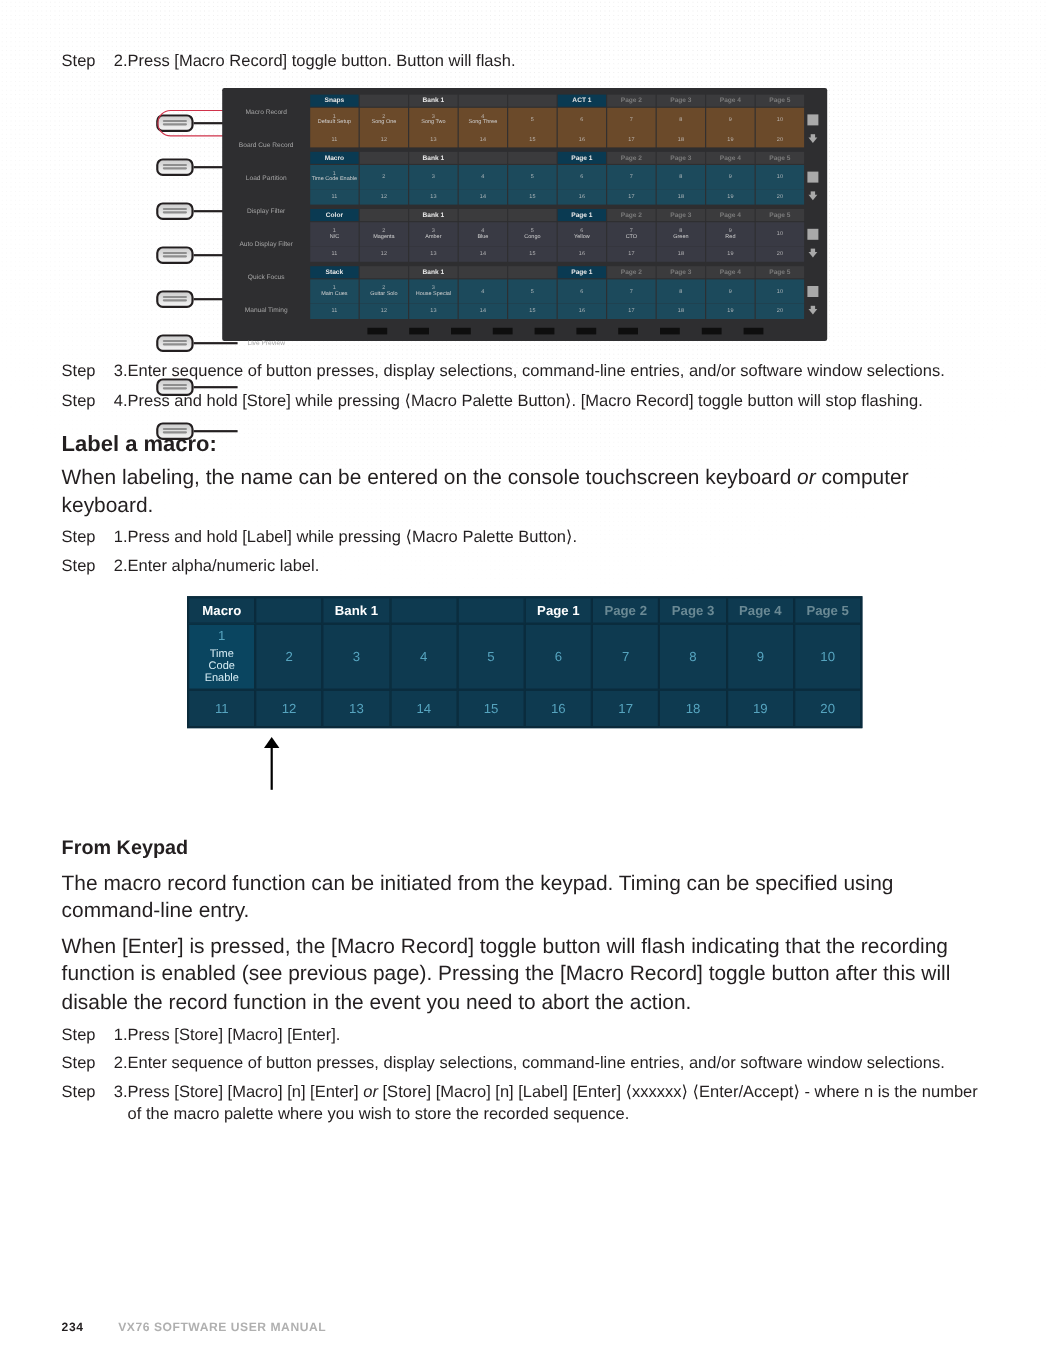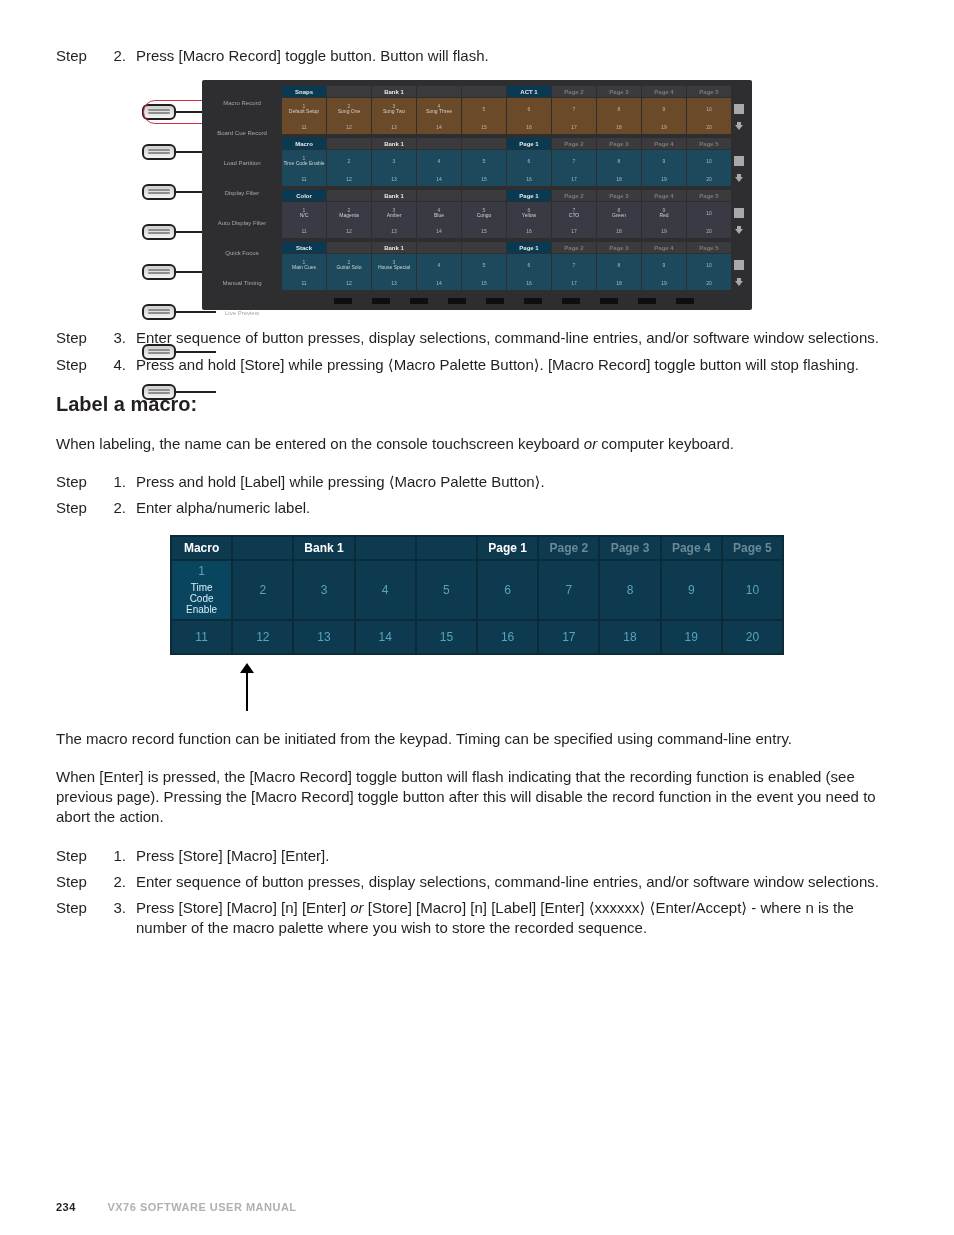--- a/index.html
+++ b/index.html
@@ -1,24 +1,24 @@
 <!DOCTYPE html>
 <html><head>
 <meta charset="utf-8">
 <style>
 body{margin:0;font-family:Helvetica,Arial,sans-serif;color:#231f20;background:#fff}
 .page{width:954px;height:1235px;position:relative;box-sizing:border-box;padding:40px 56px 30px 56px}
 .bg-dots{position:absolute;inset:0;pointer-events:none;background-image:radial-gradient(#d9d9d9 .6px,transparent .6px);background-size:4px 4px;-webkit-mask-image:radial-gradient(ellipse 90% 60% at 50% 0%,#000 0%,#000 40%,transparent 75%);mask-image:radial-gradient(ellipse 90% 60% at 50% 0%,#000 0%,#000 40%,transparent 75%);opacity:.55}
 .content{position:relative}
-.step{display:flex;gap:10px;font-size:15px;line-height:1.35;margin:6px 0}
+.step{display:flex;gap:0;font-size:15px;line-height:1.35;margin:6px 0}
 .step .word{width:42px}
 .step .num{width:18px;text-align:right}
 .step .txt{flex:1}
 h4.sub{font-size:20px;font-weight:700;margin:18px 0 6px}
-p.body{font-size:15px;line-height:1.35;margin:18px 0}
+p.body{font-size:19px;line-height:1.35;margin:6px 0}
 h3.sec{font-family:"Helvetica Neue Condensed","Arial Narrow",Arial,sans-serif;font-weight:700;font-size:18px;margin:42px 0 10px}
 em.or{font-style:italic}
 .footer{position:absolute;left:56px;bottom:22px;font-size:11px;letter-spacing:.5px}
 .footer .pg{font-weight:700;color:#231f20;margin-right:28px}
 .footer .title{color:#b0b0b0;font-weight:700;text-transform:uppercase}
 
 
 .console1{width:550px;margin:14px auto 18px;position:relative}
 .ports{position:absolute;left:-60px;top:24px;display:flex;flex-direction:column;gap:24px}
 .port-row{display:flex;align-items:center}
@@ -606,20 +606,21 @@
           <div class="cell">15</div>
           <div class="cell">16</div>
           <div class="cell">17</div>
           <div class="cell">18</div>
           <div class="cell">19</div>
           <div class="cell">20</div>
         </div>
 </div>
 <div class="arrow-up"></div>
 
+<h3 class="sec">From Keypad</h3>
 <p class="body">The macro record function can be initiated from the keypad.  Timing can be specified using command-line entry.</p>
 <p class="body">When [Enter] is pressed, the [Macro Record] toggle button will flash indicating that the recording function is enabled (see previous page). Pressing the [Macro Record] toggle button after this will disable the record function in the event you need to abort the action.</p>
 
 <div id="steps-record">
         <div class="step">
           <span class="word">Step</span>
           <span class="num">1.</span>
           <span class="txt">Press [Store] [Macro] [Enter].</span>
         </div>
         <div class="step">

